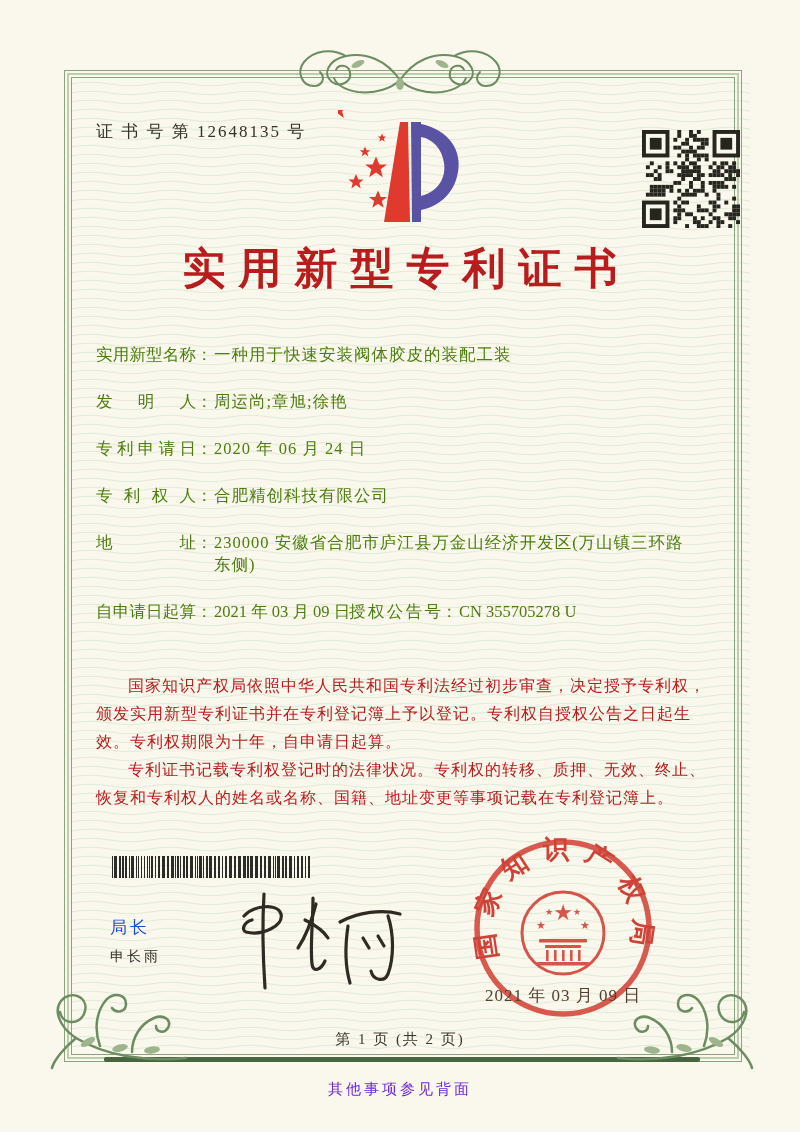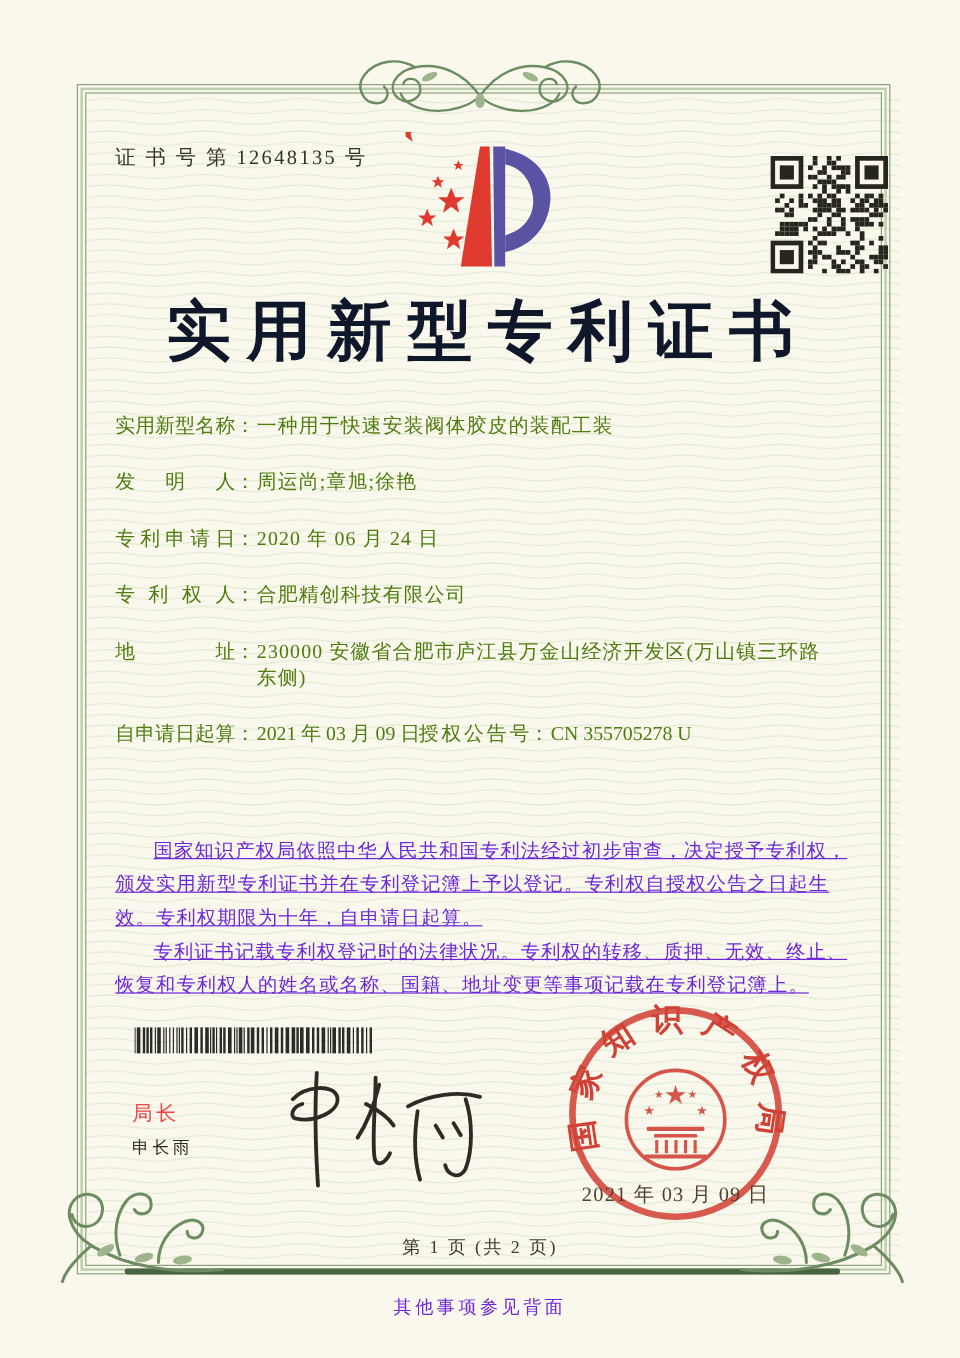--- a/index.html
+++ b/index.html
@@ -14,36 +14,36 @@
   .frame{position:absolute;left:64px;top:70px;width:676px;height:990px;border:1px solid #8aa37e;}
   .frame .band{position:absolute;inset:2px;border:2px solid #bccfac;}
   .frame .inner{position:absolute;inset:6px;border:1px solid #8aa37e;}
   .bottom-rule{position:absolute;left:104px;top:1057px;width:596px;height:5px;background:#47653f;border-radius:2px;}
   .ornament{position:absolute;pointer-events:none;}
   
   .cert-no{position:absolute;left:96px;top:120px;font-size:17px;letter-spacing:2px;color:#33332a;}
   .logo{position:absolute;left:338px;top:110px;}
   .qr{position:absolute;left:642px;top:130px;}
   .title{position:absolute;left:0;top:240px;width:100%;text-align:center;
-         font-size:54px;font-weight:600;letter-spacing:13px;color:#0f172a;text-indent:13px;}
+         font-size:43px;font-weight:600;letter-spacing:13px;color:#b91c1c;text-indent:13px;}
   
   .fields{position:absolute;left:96px;top:344px;width:616px;font-size:16.5px;color:#4d7c0f;}
   .frow{margin-bottom:25px;line-height:22px;position:relative;}
   .flabel{display:inline-block;width:100px;text-align:justify;text-align-last:justify;vertical-align:top;}
   .fcolon{display:inline-block;width:18px;vertical-align:top;}
   .fvalue{display:inline-block;width:472px;vertical-align:top;letter-spacing:1px;}
   .grant2{position:absolute;left:253px;top:0;white-space:nowrap;}
   .grant2 .flabel{width:92px;}
   
-  .legal{position:absolute;left:96px;top:696px;width:616px;font-size:16px;line-height:28px;
-         color:#6d28d9;letter-spacing:1px;text-decoration:underline;}
+  .legal{position:absolute;left:96px;top:672px;width:616px;font-size:16px;line-height:28px;
+         color:#b91c1c;letter-spacing:1px;}
   .legal p{margin:0;text-indent:2em;}
   
   .barcode{position:absolute;left:112px;top:856px;}
-  .signer-title{position:absolute;left:110px;top:916px;font-size:17px;letter-spacing:3px;color:#ef4444;}
+  .signer-title{position:absolute;left:110px;top:916px;font-size:17px;letter-spacing:3px;color:#1d4ed8;}
   .signer-name{position:absolute;left:110px;top:948px;font-size:14px;letter-spacing:3px;color:#2e2c24;}
   .signature{position:absolute;left:228px;top:886px;}
   .seal{position:absolute;left:468px;top:836px;}
   .seal-date{position:absolute;left:468px;top:984px;width:190px;text-align:center;
              font-size:17px;color:#533f2f;letter-spacing:1px;}
   .page-num{position:absolute;left:0;top:1030px;width:100%;text-align:center;font-size:15px;
             letter-spacing:2px;color:#3c3a2e;}
   .back-note{position:absolute;left:0;top:1080px;width:100%;text-align:center;font-size:15px;
              letter-spacing:3px;color:#6d28d9;}
 </style>

